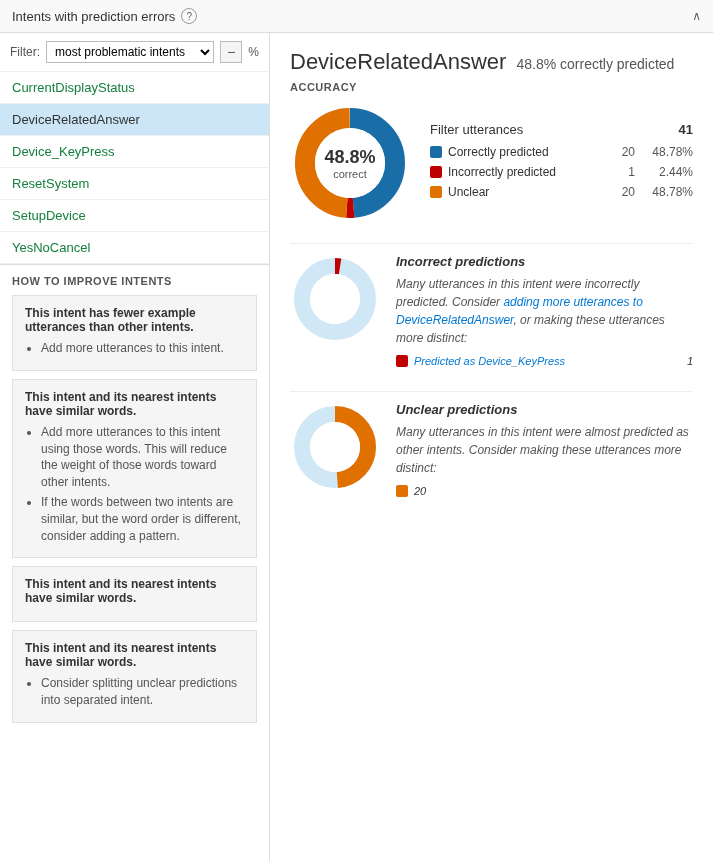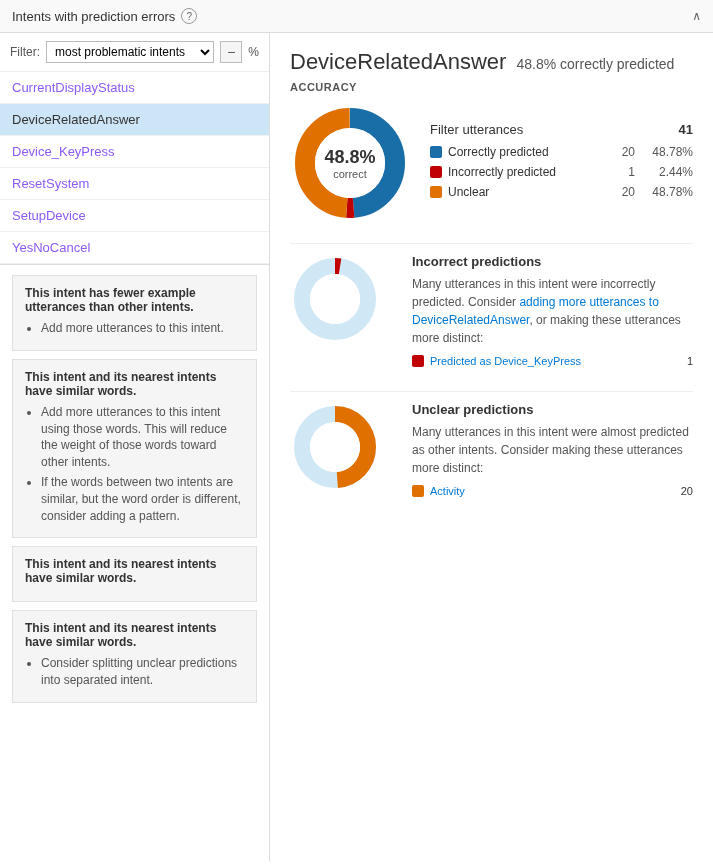--- a/index.html
+++ b/index.html
@@ -14,21 +14,21 @@
 
     
     .sidebar { width: 270px; border-right: 1px solid #ddd; display: flex; flex-direction: column; overflow-y: auto; }
     .filter-row { display: flex; align-items: center; padding: 8px 10px; gap: 6px; border-bottom: 1px solid #eee; }
     .filter-label { font-size: 12px; color: #555; white-space: nowrap; }
     .filter-select { flex: 1; font-size: 12px; border: 1px solid #bbb; padding: 2px 4px; background: #fff; }
     .filter-btn { width: 22px; height: 22px; border: 1px solid #bbb; background: #f5f5f5; cursor: pointer; display: flex; align-items: center; justify-content: center; font-size: 14px; color: #555; }
     .filter-percent { font-size: 12px; color: #555; }
 
     .intent-list { list-style: none; }
-    .intent-item { padding: 8px 12px; cursor: pointer; font-size: 13px; color: #8b5cf6; border-bottom: 1px solid #f0f0f0; }
+    .intent-item { padding: 8px 12px; cursor: pointer; font-size: 13px; color: #15803d; border-bottom: 1px solid #f0f0f0; }
     .intent-item.active { background: #cde6f7; color: #333; font-weight: 500; }
 
     .improve-section { padding: 10px 12px; border-top: 1px solid #ddd; }
     .improve-title { font-size: 11px; font-weight: 700; color: #555; letter-spacing: 0.5px; margin-bottom: 8px; text-transform: uppercase; }
     .tip-card { background: #f5f5f5; border: 1px solid #e0e0e0; padding: 10px 12px; margin-bottom: 8px; font-size: 12px; }
     .tip-card p { font-weight: 600; margin-bottom: 6px; color: #333; }
     .tip-card ul { padding-left: 16px; }
     .tip-card ul li { margin-bottom: 3px; color: #555; line-height: 1.4; }
 
     
@@ -47,21 +47,21 @@
     .legend-table { font-size: 12px; flex: 1; }
     .legend-table .total-row { display: flex; justify-content: space-between; margin-bottom: 8px; font-size: 13px; }
     .legend-table .total-val { font-weight: 600; }
     .legend-row { display: flex; align-items: center; margin-bottom: 6px; }
     .legend-dot { width: 12px; height: 12px; border-radius: 2px; margin-right: 6px; flex-shrink: 0; }
     .legend-name { flex: 1; color: #333; }
     .legend-count { width: 30px; text-align: right; color: #555; margin-right: 8px; }
     .legend-pct { width: 50px; text-align: right; color: #555; }
 
     
-    .pred-section { display: flex; align-items: flex-start; gap: 32px; margin-bottom: 20px; padding-top: 10px; border-top: 1px solid #eee; }
+    .pred-section { display: flex; align-items: flex-start; gap: 16px; margin-bottom: 20px; padding-top: 10px; border-top: 1px solid #eee; font-style: italic; }
     .small-chart { width: 90px; height: 90px; position: relative; flex-shrink: 0; }
     .pred-content { flex: 1; }
     .pred-title { font-size: 13px; font-weight: 600; color: #333; margin-bottom: 6px; }
     .pred-desc { font-size: 12px; color: #555; line-height: 1.5; margin-bottom: 8px; }
     .pred-desc a { color: #0078d4; text-decoration: none; }
     .pred-item { display: flex; align-items: center; gap: 6px; margin-bottom: 4px; font-size: 11px; }
     .pred-item-dot { width: 12px; height: 12px; border-radius: 2px; flex-shrink: 0; }
     .pred-item-name { color: #0078d4; flex: 1; }
     .pred-item-count { color: #333; font-weight: 500; }
   </style>
@@ -91,20 +91,21 @@
     <ul class="intent-list">
     <li class="intent-item">CurrentDisplayStatus</li>
         <li class="intent-item active">DeviceRelatedAnswer</li>
         <li class="intent-item">Device_KeyPress</li>
         <li class="intent-item">ResetSystem</li>
         <li class="intent-item">SetupDevice</li>
         <li class="intent-item">YesNoCancel</li>
       </ul>
 
     <div class="improve-section">
+      <div class="improve-title">HOW TO IMPROVE INTENTS</div>
 
       <div id="tips-container">
           <div class="tip-card">
             <p>This intent has fewer example utterances than other intents.</p>
             <ul>
               <li>Add more utterances to this intent.</li>
             </ul>
           </div>
           <div class="tip-card">
             <p>This intent and its nearest intents have similar words.</p>
@@ -212,20 +213,19 @@
           <circle cx="45" cy="45" r="33" fill="none" stroke="#e07000" stroke-width="16" stroke-dasharray="101.1 207.3" stroke-dashoffset="0" transform="rotate(-90 45 45)"></circle>
           <circle cx="45" cy="45" r="25" fill="white"></circle>
         </svg>
       </div>
       <div class="pred-content">
         <div class="pred-title">Unclear predictions</div>
         <div class="pred-desc">Many utterances in this intent were almost predicted as other intents. Consider making these utterances more distinct:</div>
         <div id="unclear-items">
             <div class="pred-item">
     <div class="pred-item-dot" style="background:#e07000"></div>
-    <span class="pred-item-name">Activity</span>
     <span class="pred-item-count">20</span>
   </div>
           </div>
       </div>
     </div>
   </div>
 </div>
 
 </body></html>

